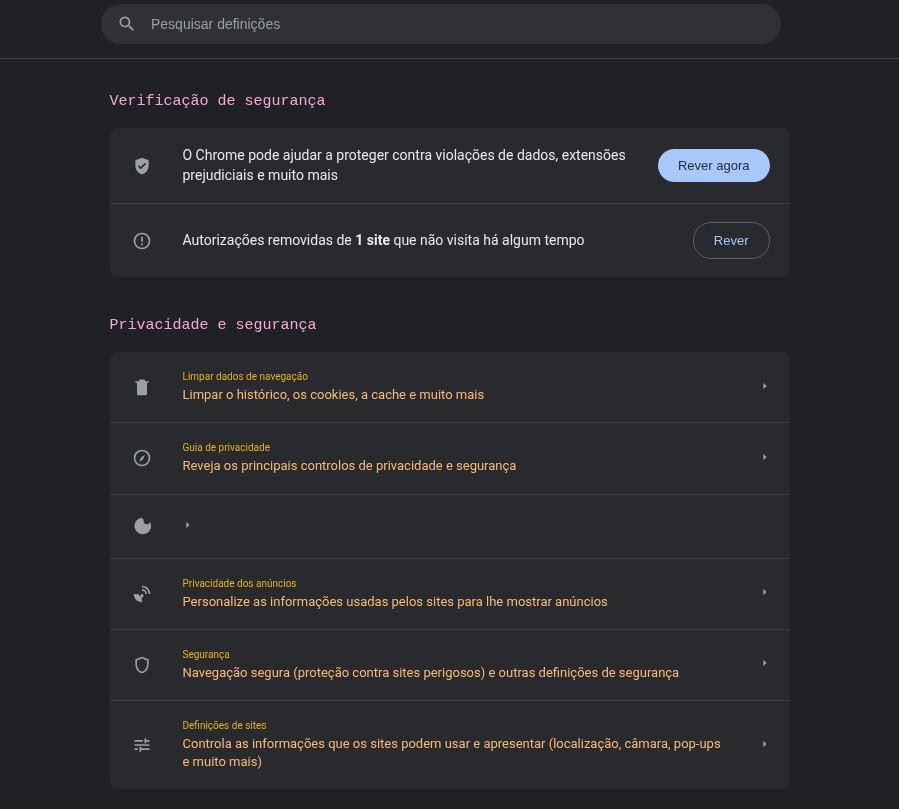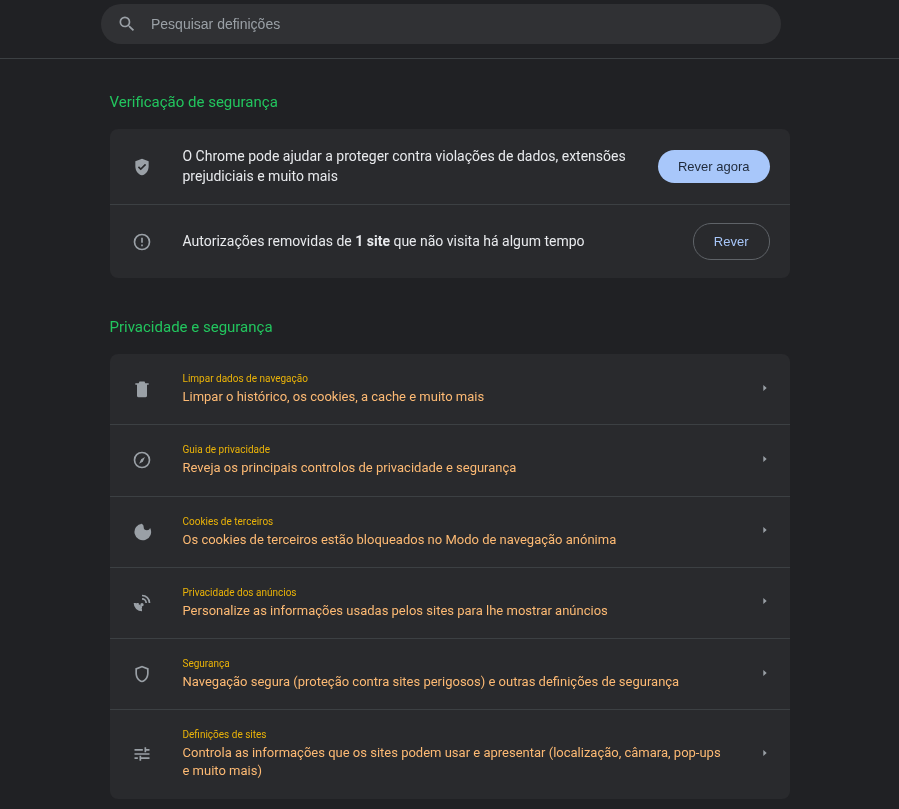--- a/index.html
+++ b/index.html
@@ -41,23 +41,24 @@
     outline: none;
     color: #e8eaed;
     font-size: 14px;
   }
   .search input::placeholder { color: #9aa0a6; }
   .icon { color: #9aa0a6; display:inline-flex; align-items:center; justify-content:center; }
   .icon svg { width: 20px; height: 20px; fill: currentColor; }
   .content { width: 680px; padding-top: 34px; }
   .section-title {
     font-size: 15px;
-    color: #22c55e;
+    color: #f9a8d4;
     font-weight: 400;
     margin-bottom: 18px;
+    font-family: Liberation Mono, monospace;
   }
   .card {
     background: #292a2d;
     border-radius: 8px;
     overflow: hidden;
     margin-bottom: 40px;
   }
   .row {
     display: flex;
     align-items: center;
@@ -186,24 +187,20 @@
             </svg>
         </span>
       </div>
 
       <div class="row">
         <span class="row-icon">
           <svg viewBox="0 0 24 24">
               <path d="M12 2a10 10 0 00-2 .2A4 4 0 0114 6a4 4 0 004 4 4 4 0 003.8-2.7A10 10 0 1112 2zm-3 5a1.5 1.5 0 110 3 1.5 1.5 0 010-3zm-2 6a1.5 1.5 0 110 3 1.5 1.5 0 010-3zm6 2a1.5 1.5 0 110 3 1.5 1.5 0 010-3z"></path>
             </svg>
         </span>
-        <div class="row-body">
-          <div class="row-title">Cookies de terceiros</div>
-          <div class="row-sub">Os cookies de terceiros estão bloqueados no Modo de navegação anónima</div>
-        </div>
         <span class="chevron">
           <svg viewBox="0 0 24 24">
               <path d="M8 5l8 7-8 7z"></path>
             </svg>
         </span>
       </div>
 
       <div class="row">
         <span class="row-icon">
           <svg viewBox="0 0 24 24">

